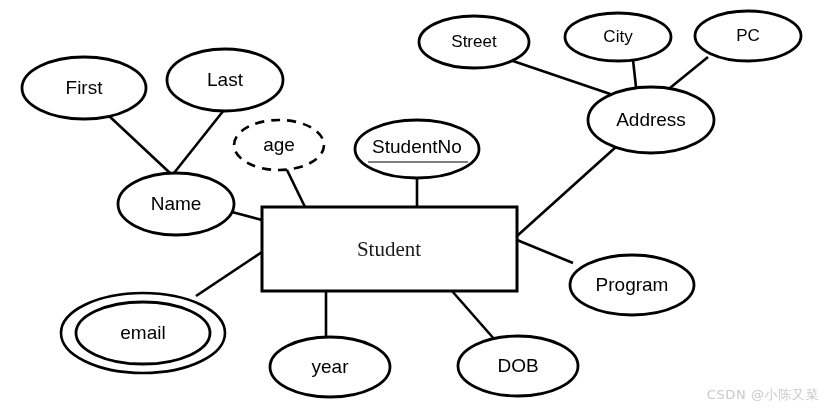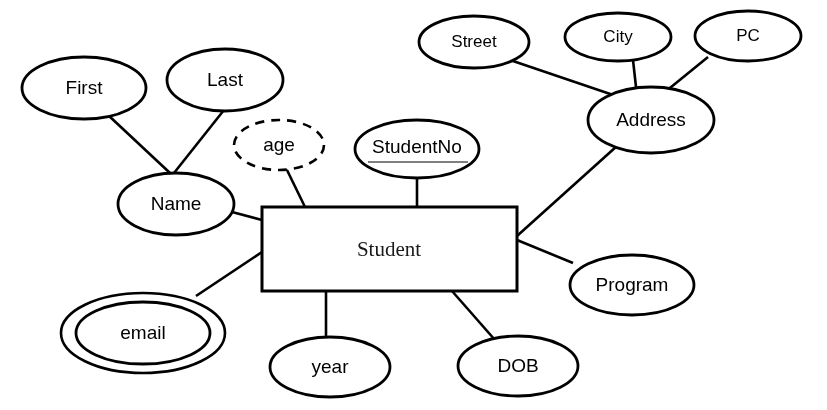--- a/index.html
+++ b/index.html
@@ -174,14 +174,15 @@
       <text class="node-label" x="330" y="368">year</text>
     </g>
 
     <g>
       <ellipse class="ellipse-shape" cx="518" cy="366" rx="60" ry="30"></ellipse>
       <text class="node-label" x="518" y="367">DOB</text>
     </g>
 
   </svg>
 
+  <div class="watermark">CSDN @小陈又菜</div>
 
 </div>
 
 </body></html>

